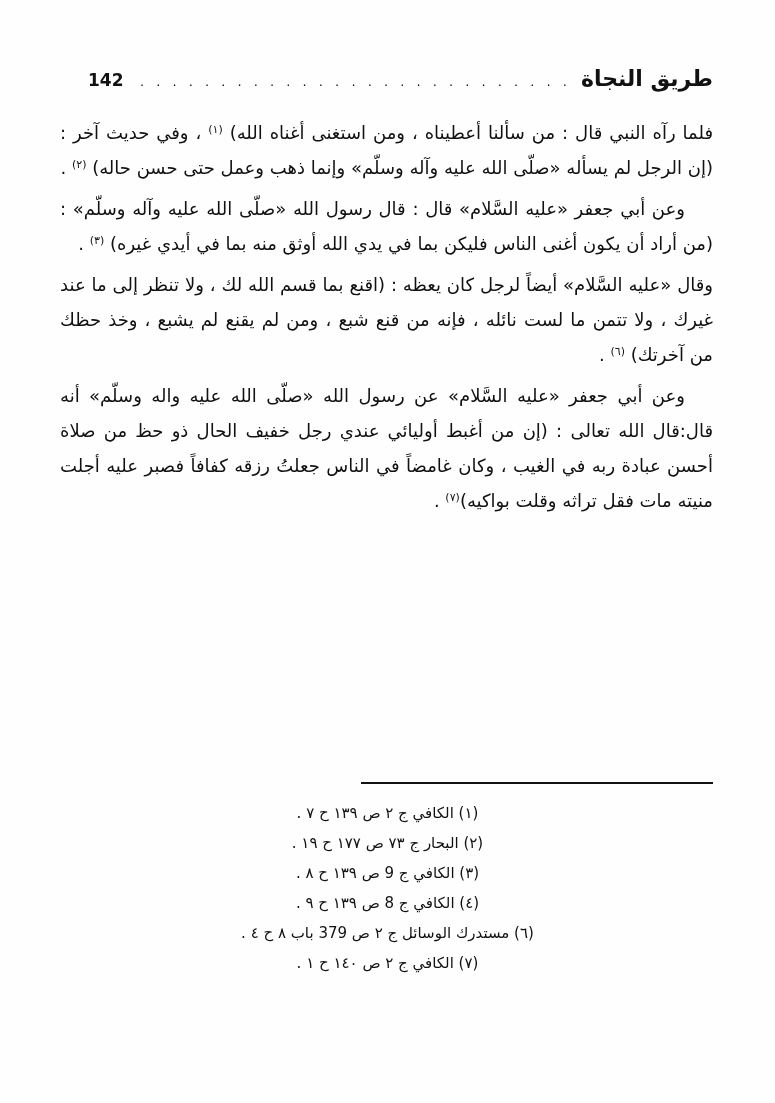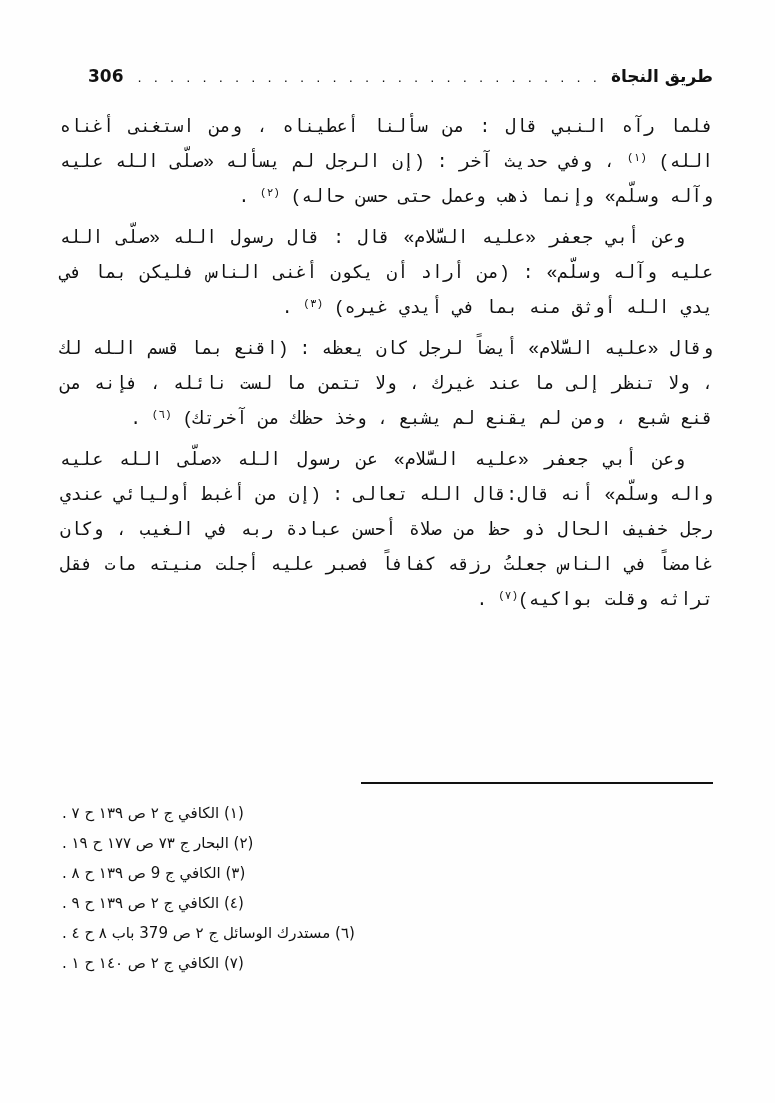--- a/index.html
+++ b/index.html
@@ -17,21 +17,21 @@
     direction: rtl;
   }
   
   .header {
     display: flex;
     align-items: baseline;
     padding: 66px 62px 0 88px;
   }
   .title {
     font-weight: bold;
-    font-size: 17px;
+    font-size: 22px;
     white-space: nowrap;
     letter-spacing: 0;
   }
   .leader {
     flex: 1;
     overflow: hidden;
     white-space: nowrap;
     font-size: 13px;
     letter-spacing: 4px;
     margin: 0 10px;
@@ -45,21 +45,20 @@
   
   .body-text {
     padding: 24px 62px 0 60px;
   }
   .para {
     margin: 0 0 6px 0;
     font-size: 18px;
     line-height: 35px;
     text-align: justify;
     text-justify: inter-word;
-    font-family: Liberation Mono, monospace;
   }
   .para.indent { text-indent: 28px; }
   .fn-sup {
     font-size: 11px;
     line-height: 0;
     vertical-align: 6px;
     letter-spacing: 0;
   }
   
   .footnotes {
@@ -70,47 +69,47 @@
   }
   .fn-rule {
     width: 352px;
     height: 2px;
     background: #111;
     margin-bottom: 14px;
   }
   .fnline {
     font-size: 15px;
     line-height: 30px;
-    text-align: left;
+    text-align: center;
     white-space: nowrap;
   }
 </style>
 </head>
 <body>
 
 <div class="page">
 
   <div class="header">
     <span class="title">طريق النجاة</span>
     <span class="leader">. . . . . . . . . . . . . . . . . . . . . . . . . . . . . . . . . . . . . . . . . . . . . .</span>
-    <span class="page-number">306</span>
+    <span class="page-number">142</span>
   </div>
 
   <div class="body-text">
       <p class="para">فلما رآه النبي قال : من سألنا أعطيناه ، ومن استغنى أغناه الله) <sup class="fn-sup">(١)</sup> ، وفي حديث آخر : (إن الرجل لم يسأله «صلّى الله عليه وآله وسلّم» وإنما ذهب وعمل حتى حسن حاله) <sup class="fn-sup">(٢)</sup> .</p>
       <p class="para indent">وعن أبي جعفر «عليه السَّلام» قال : قال رسول الله «صلّى الله عليه وآله وسلّم» : (من أراد أن يكون أغنى الناس فليكن بما في يدي الله أوثق منه بما في أيدي غيره) <sup class="fn-sup">(٣)</sup> .</p>
       <p class="para">وقال «عليه السَّلام» أيضاً لرجل كان يعظه : (اقنع بما قسم الله لك ، ولا تنظر إلى ما عند غيرك ، ولا تتمن ما لست نائله ، فإنه من قنع شبع ، ومن لم يقنع لم يشبع ، وخذ حظك من آخرتك) <sup class="fn-sup">(٦)</sup> .</p>
       <p class="para indent">وعن أبي جعفر «عليه السَّلام» عن رسول الله «صلّى الله عليه واله وسلّم» أنه قال:قال الله تعالى : (إن من أغبط أوليائي عندي رجل خفيف الحال ذو حظ من صلاة أحسن عبادة ربه في الغيب ، وكان غامضاً في الناس جعلتُ رزقه كفافاً فصبر عليه أجلت منيته مات فقل تراثه وقلت بواكيه)<sup class="fn-sup">(٧)</sup> .</p>
     </div>
 
   <div class="footnotes">
     <div class="fn-rule"></div>
     <div id="fn-list">
         <div class="fnline">(١) الكافي ج ٢ ص ١٣٩ ح ٧ .</div>
         <div class="fnline">(٢) البحار ج ٧٣ ص ١٧٧ ح ١٩ .</div>
         <div class="fnline">(٣) الكافي ج 9 ص ١٣٩ ح ٨ .</div>
-        <div class="fnline">(٤) الكافي ج ٢ ص ١٣٩ ح ٩ .</div>
+        <div class="fnline">(٤) الكافي ج 8 ص ١٣٩ ح ٩ .</div>
         <div class="fnline">(٦) مستدرك الوسائل ج ٢ ص 379 باب ٨ ح ٤ .</div>
         <div class="fnline">(٧) الكافي ج ٢ ص ١٤٠ ح ١ .</div>
       </div>
   </div>
 
 </div>
 
 </body></html>

